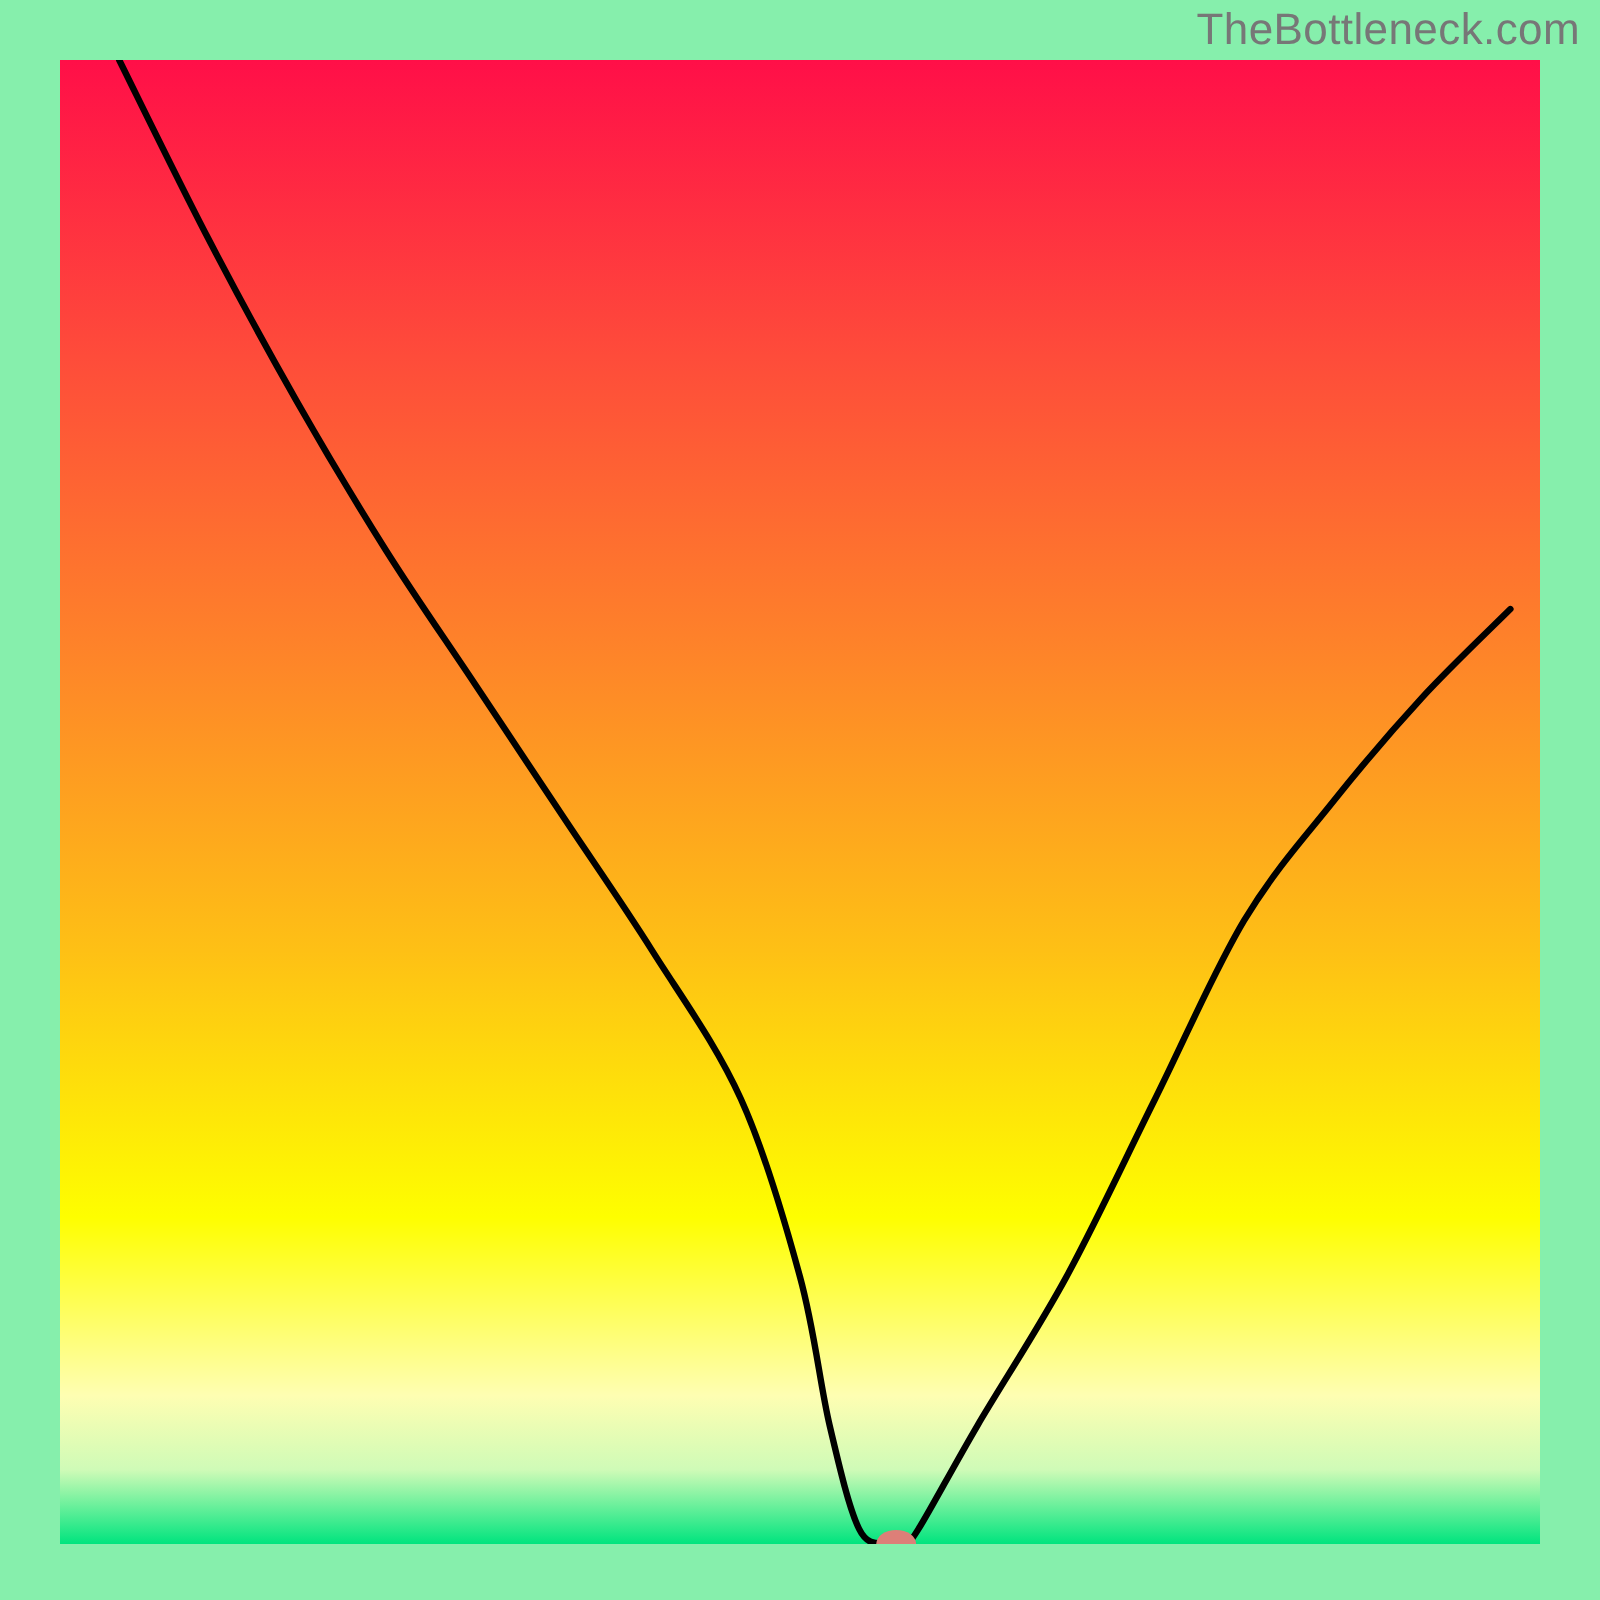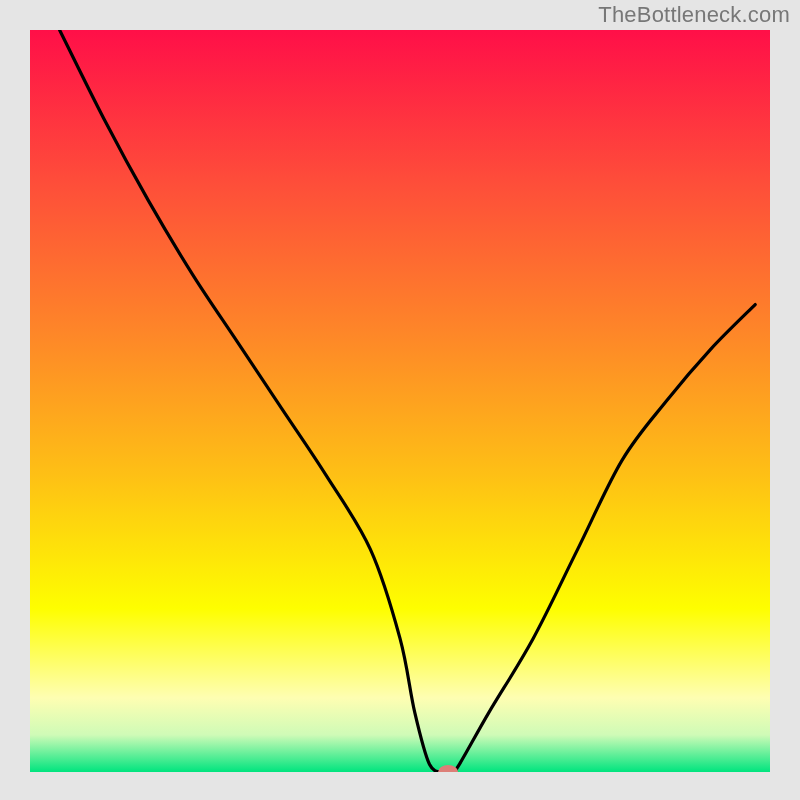--- a/index.html
+++ b/index.html
@@ -5,21 +5,21 @@
   body {
     margin: 0;
     padding: 0;
     background: #fff;
     font-family: Arial, Helvetica, sans-serif;
   }
   .frame {
     width: 800px;
     height: 800px;
     position: relative;
-    background: #e5e5e5;
+    background: #86efac;
     overflow: hidden;
   }
   .watermark {
     position: absolute;
     top: 2px;
     right: 10px;
     color: #777;
     font-size: 22px;
     font-weight: 500;
     z-index: 3;

